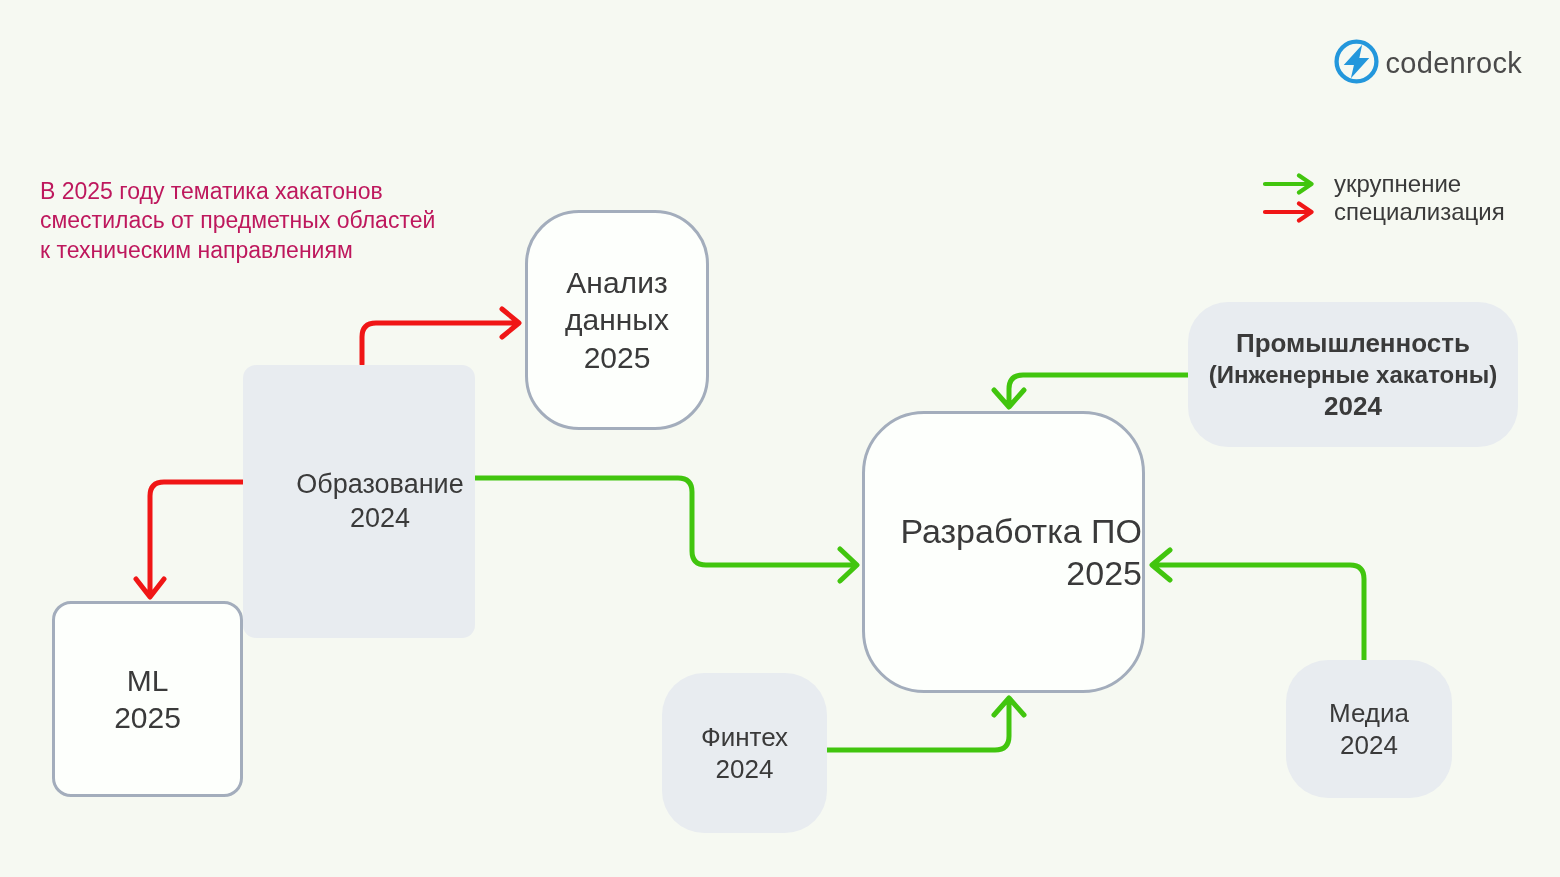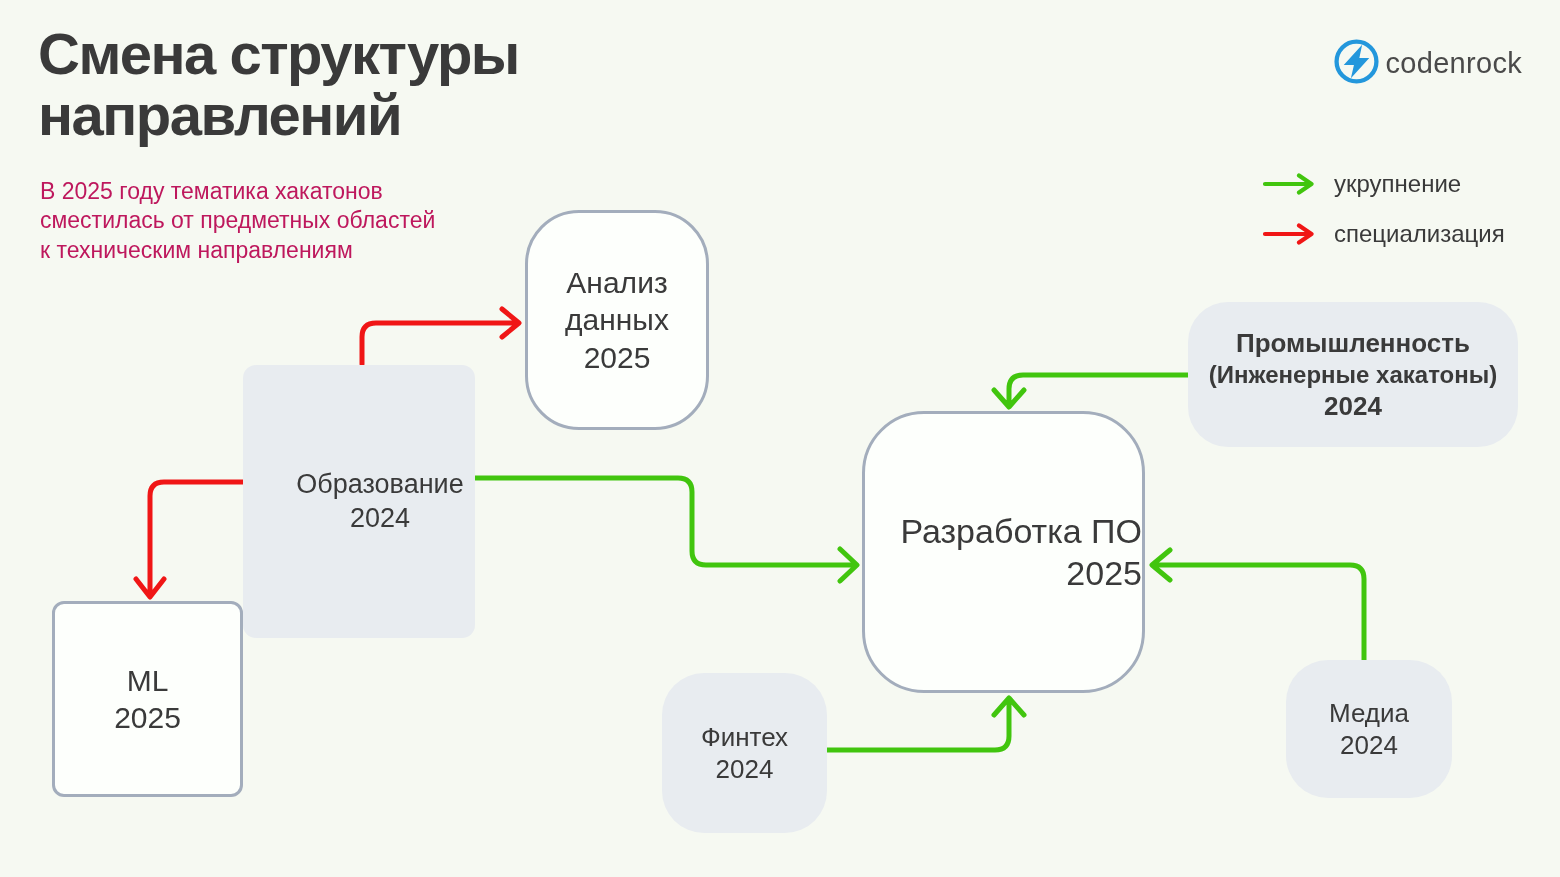--- a/index.html
+++ b/index.html
@@ -56,21 +56,20 @@
     color: var(--logo-text, #4a4a4a);
   }
 
   
   .legend {
     position: absolute;
     left: 1262px;
     top: 170px;
     display: flex;
     flex-direction: column;
-    gap: 22px;
   }
   .legend-row { display: flex; align-items: center; gap: 16px; }
   .legend-row svg { display: block; }
   .legend-row.green svg { color: var(--green-arrow, #41c50e); }
   .legend-row.red svg { color: var(--red-arrow, #f01616); }
   .legend-label { font-size: 24px; font-weight: 400; color: #3a3a3a; }
 
   
   .node {
     position: absolute;
@@ -88,21 +87,21 @@
   .node.filled {
     background: var(--node-fill-gray, #e8ecf0);
     border: none;
   }
   .node .label { font-weight: 500; line-height: 1.25; white-space: pre-line; }
   .node .year  { font-weight: 500; line-height: 1.25; }
 
   #node-analiz      { left: 525px;  top: 210px; width: 184px; height: 220px; border-radius: 54px; font-size: 30px; }
   #node-analiz .label { max-width: 170px; }
   #node-obrazovanie { left: 243px;  top: 365px; width: 232px; height: 273px; border-radius: 13px; font-size: 27px; padding-left: 42px; }
-  #node-ml          { left: 52px;   top: 601px; width: 191px; height: 196px; border-radius: 12px; font-size: 30px; }
+  #node-ml          { left: 52px;   top: 601px; width: 191px; height: 196px; border-radius: 19px; font-size: 30px; }
   #node-razrabotka  { left: 862px;  top: 411px; width: 283px; height: 282px; border-radius: 62px; font-size: 34px; align-items: flex-end; }
   #node-prom        { left: 1188px; top: 302px; width: 330px; height: 145px; border-radius: 40px; font-size: 26px; }
   #node-fintech     { left: 662px;  top: 673px; width: 165px; height: 160px; border-radius: 42px; font-size: 26px; }
   #node-media       { left: 1286px; top: 660px; width: 166px; height: 138px; border-radius: 42px; font-size: 26px; }
 
   #node-prom .label    { font-weight: 700; }
   #node-prom .sublabel { font-size: 24px; font-weight: 700; line-height: 1.25; }
   #node-prom .year     { font-weight: 700; }
 
   
@@ -118,22 +117,20 @@
     stroke-linejoin: round;
   }
   .edge.green { stroke: var(--green-arrow, #41c50e); }
   .edge.red   { stroke: var(--red-arrow,  #f01616); }
 </style>
 </head>
 <body>
 
 <div class="canvas">
 
-  <h1 class="title">Смена структуры
-направлений</h1>
   <p class="subtitle">В 2025 году тематика хакатонов
 сместилась от предметных областей
 к техническим направлениям</p>
 
   <div class="logo">
     <span>
       <svg width="47" height="47" viewBox="0 0 46 46">
         <circle cx="23" cy="23" r="19.5" fill="none" stroke="var(--logo-blue, #2397dc)" stroke-width="4.2"></circle>
         <path d="M28.5 6.5 L10.5 26.5 L20.5 26.5 L17.5 39.5 L35.5 19.5 L25.8 19.5 Z" fill="var(--logo-blue, #2397dc)"></path>
       </svg>

